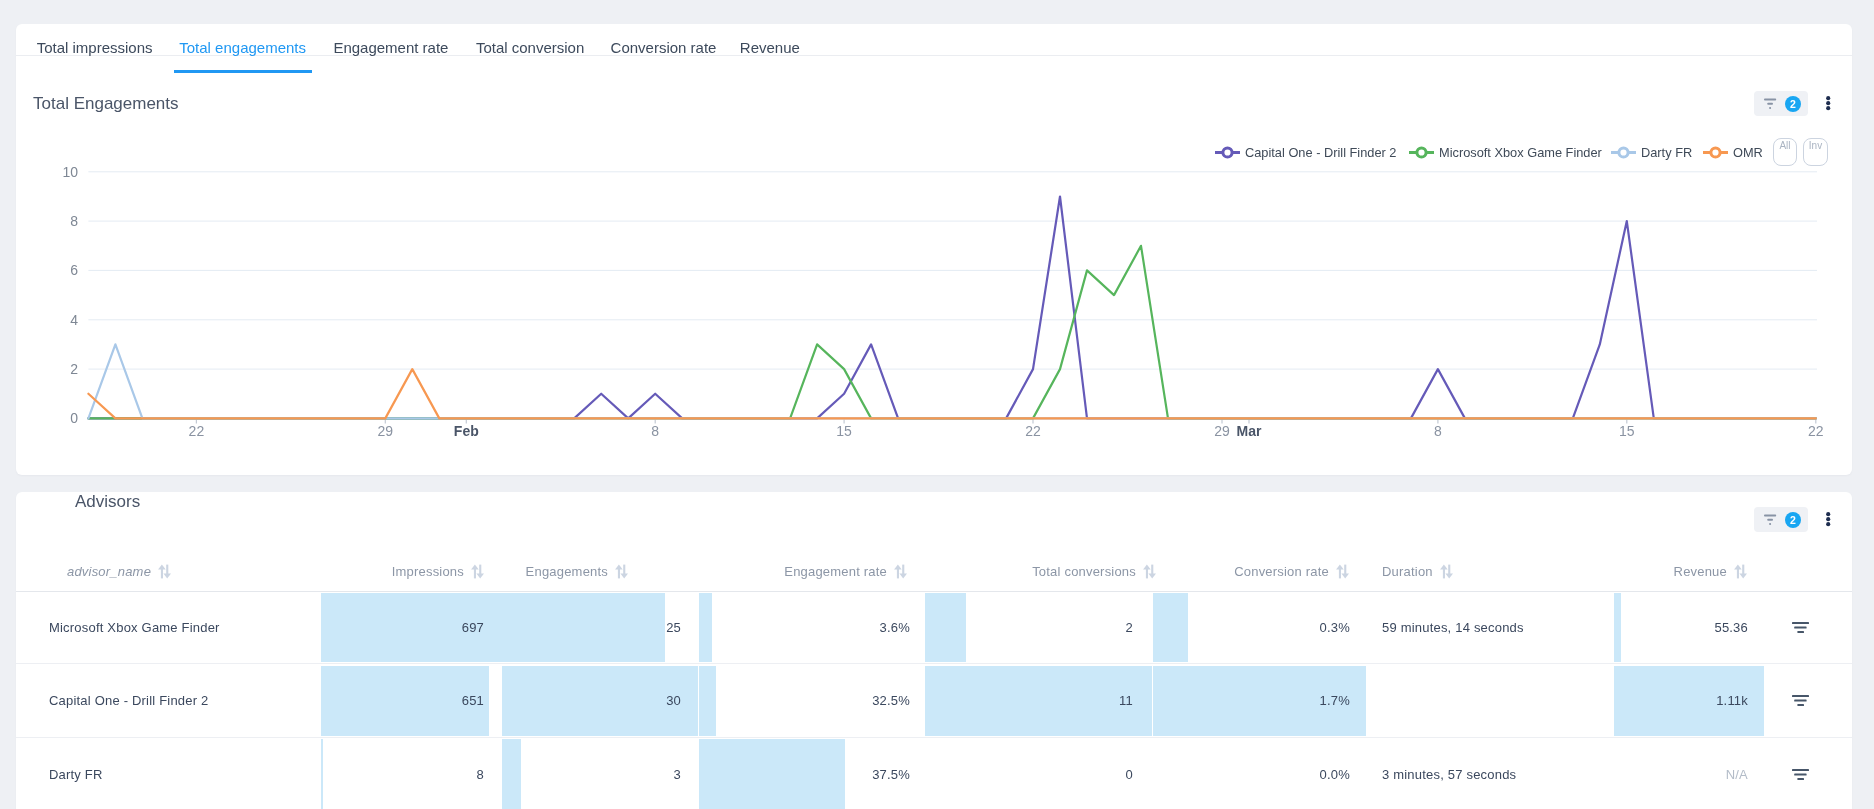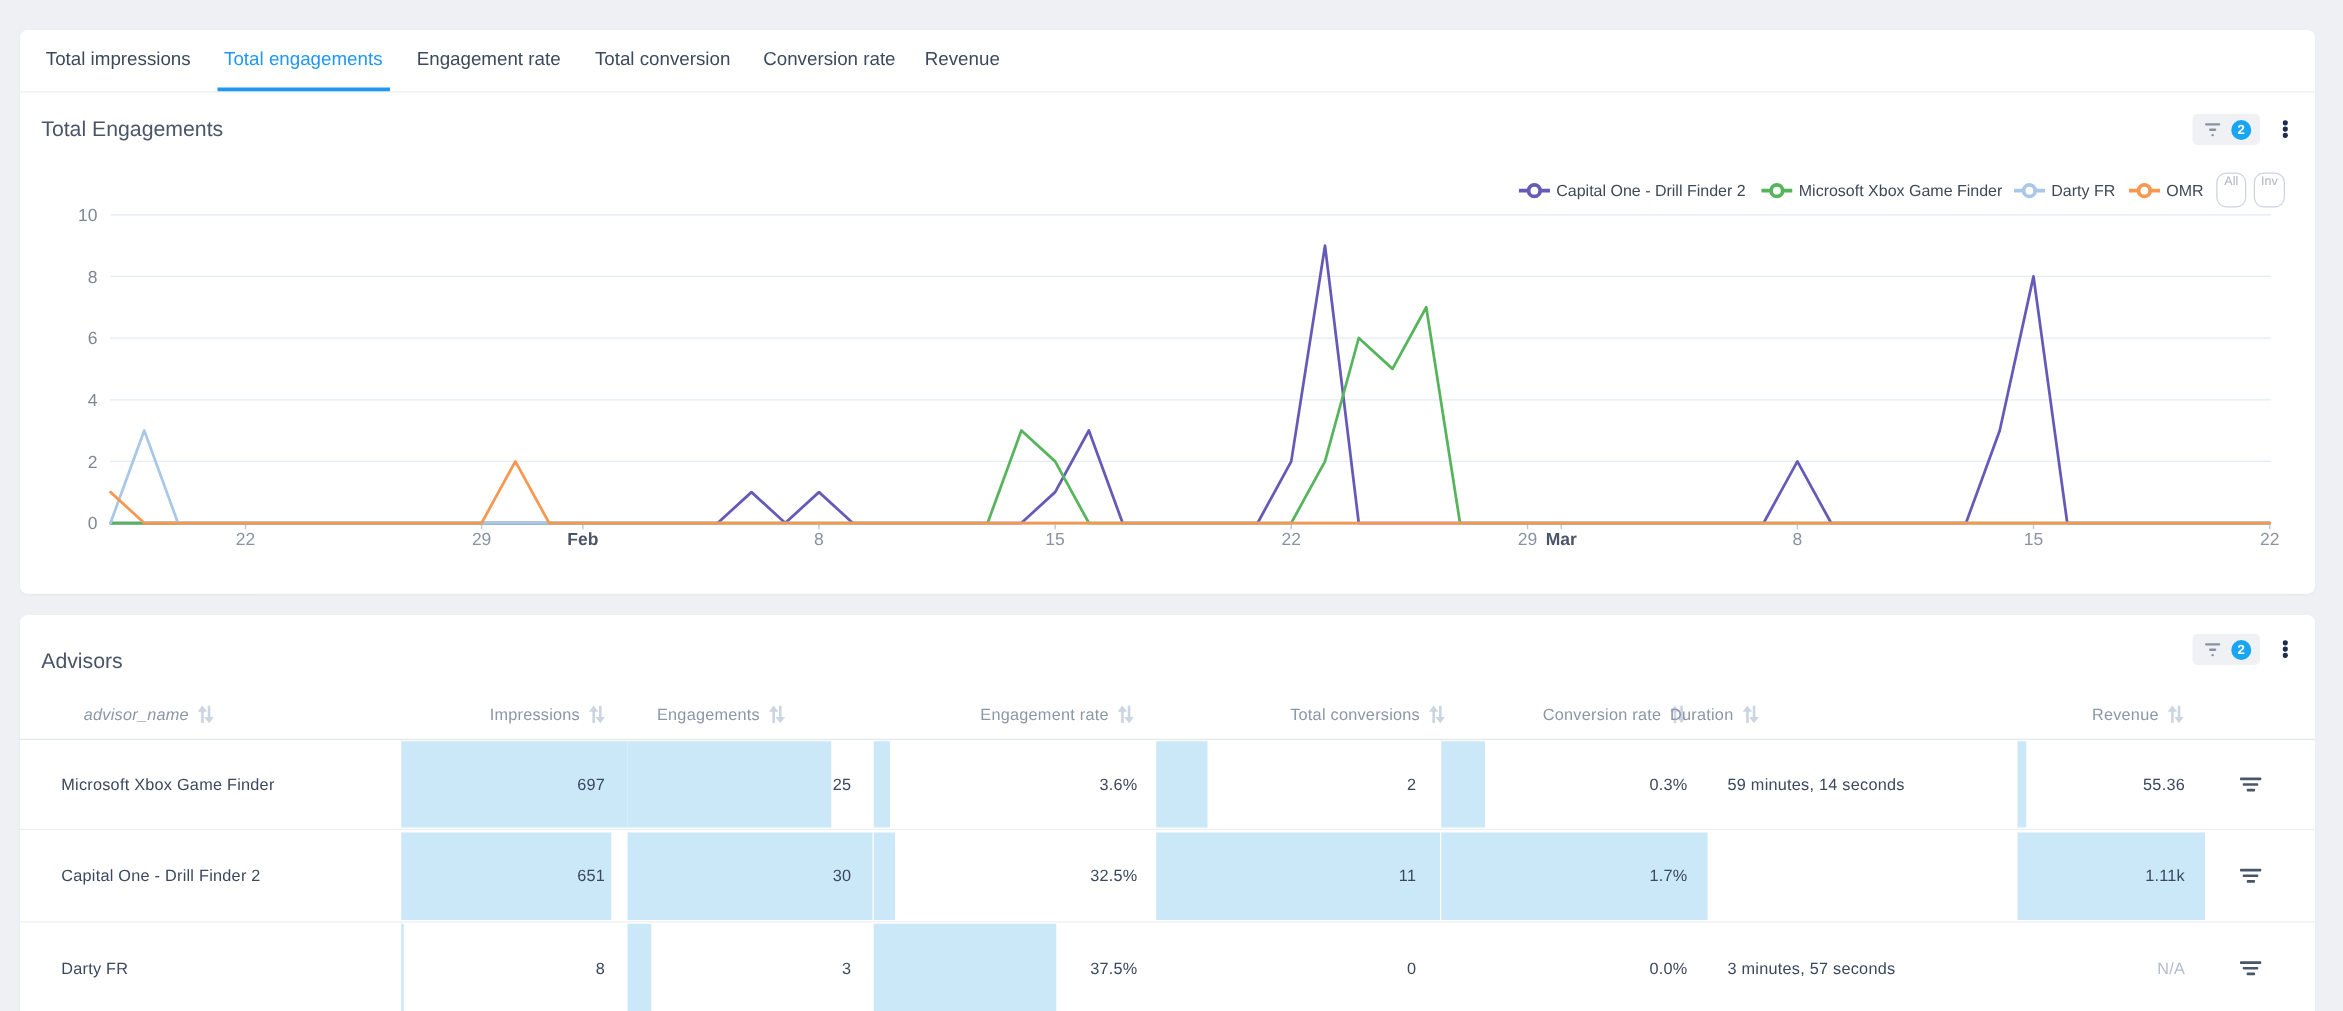--- a/index.html
+++ b/index.html
@@ -1,21 +1,21 @@
 <!DOCTYPE html>
 <html><head><meta charset="utf-8">
 <style>
 * { margin:0; padding:0; box-sizing:border-box; }
 html,body { width:1874px; height:809px; overflow:hidden; background:#eef0f4;
   font-family:"Liberation Sans", sans-serif; }
 .card { position:absolute; left:16px; background:#fff; width:1836px; border-radius:6px;
   box-shadow:0 1px 2px rgba(40,50,80,0.04); }
 #card1 { top:24px; height:451px; }
 #card2 { top:492px; height:400px; }
-.tabs { position:absolute; left:0; top:0; width:100%; height:50px; border-bottom:1px solid #ebedf1; padding-left:16.3px; white-space:nowrap; }
+.tabs { position:absolute; left:0; top:0; width:100%; height:32px; border-bottom:1px solid #ebedf1; padding-left:16.3px; white-space:nowrap; }
 .tab { display:inline-block; box-sizing:border-box; height:49px; line-height:48px; text-align:center; margin-right:16.8px;
   font-size:15px; color:#3d4a5c; border-bottom:3px solid transparent; white-space:nowrap; }
 .tab.act { color:#2098f3; border-bottom-color:#2098f3; }
 .ctitle { position:absolute; left:17px; font-size:17px; color:#4a5568; }
 .fbtn { position:absolute; width:54px; height:25px; background:#eff1f5; border-radius:4px;
   display:flex; align-items:center; padding-left:9px; }
 .badge { display:inline-block; width:16px; height:16px; margin-left:8px; border-radius:50%;
   background:#18a6f2; color:#fff; font-size:10.5px; font-weight:bold; text-align:center; line-height:16px; }
 .dots { position:absolute; }
 .legend { position:absolute; top:114px; right:24px; display:flex; align-items:center; }
@@ -119,21 +119,21 @@
       <text x="1421.9" y="412" text-anchor="middle" font-size="14" fill="#8a93a2">8</text>
       <text x="1610.8" y="412" text-anchor="middle" font-size="14" fill="#8a93a2">15</text>
       <text x="1799.8" y="412" text-anchor="middle" font-size="14" fill="#8a93a2">22</text>
       <polyline points="72.4,394.4 99.4,394.4 126.4,394.4 153.4,394.4 180.4,394.4 207.3,394.4 234.3,394.4 261.3,394.4 288.3,394.4 315.3,394.4 342.3,394.4 369.3,394.4 396.3,394.4 423.3,394.4 450.3,394.4 477.2,394.4 504.2,394.4 531.2,394.4 558.2,394.4 585.2,369.7 612.2,394.4 639.2,369.7 666.2,394.4 693.2,394.4 720.2,394.4 747.1,394.4 774.1,394.4 801.1,394.4 828.1,369.7 855.1,320.4 882.1,394.4 909.1,394.4 936.1,394.4 963.1,394.4 990.1,394.4 1017.0,345.1 1044.0,172.5 1071.0,394.4 1098.0,394.4 1125.0,394.4 1152.0,394.4 1179.0,394.4 1206.0,394.4 1233.0,394.4 1260.0,394.4 1287.0,394.4 1313.9,394.4 1340.9,394.4 1367.9,394.4 1394.9,394.4 1421.9,345.1 1448.9,394.4 1475.9,394.4 1502.9,394.4 1529.9,394.4 1556.8,394.4 1583.8,320.4 1610.8,197.1 1637.8,394.4 1664.8,394.4 1691.8,394.4 1718.8,394.4 1745.8,394.4 1772.8,394.4 1799.8,394.4" fill="none" stroke="#655ab8" stroke-width="2.2" stroke-linejoin="round" stroke-linecap="round"></polyline>
       <polyline points="72.4,394.4 99.4,394.4 126.4,394.4 153.4,394.4 180.4,394.4 207.3,394.4 234.3,394.4 261.3,394.4 288.3,394.4 315.3,394.4 342.3,394.4 369.3,394.4 396.3,394.4 423.3,394.4 450.3,394.4 477.2,394.4 504.2,394.4 531.2,394.4 558.2,394.4 585.2,394.4 612.2,394.4 639.2,394.4 666.2,394.4 693.2,394.4 720.2,394.4 747.1,394.4 774.1,394.4 801.1,320.4 828.1,345.1 855.1,394.4 882.1,394.4 909.1,394.4 936.1,394.4 963.1,394.4 990.1,394.4 1017.0,394.4 1044.0,345.1 1071.0,246.4 1098.0,271.1 1125.0,221.8 1152.0,394.4 1179.0,394.4 1206.0,394.4 1233.0,394.4 1260.0,394.4 1287.0,394.4 1313.9,394.4 1340.9,394.4 1367.9,394.4 1394.9,394.4 1421.9,394.4 1448.9,394.4 1475.9,394.4 1502.9,394.4 1529.9,394.4 1556.8,394.4 1583.8,394.4 1610.8,394.4 1637.8,394.4 1664.8,394.4 1691.8,394.4 1718.8,394.4 1745.8,394.4 1772.8,394.4 1799.8,394.4" fill="none" stroke="#56b55c" stroke-width="2.2" stroke-linejoin="round" stroke-linecap="round"></polyline>
       <polyline points="72.4,394.4 99.4,320.4 126.4,394.4 153.4,394.4 180.4,394.4 207.3,394.4 234.3,394.4 261.3,394.4 288.3,394.4 315.3,394.4 342.3,394.4 369.3,394.4 396.3,394.4 423.3,394.4 450.3,394.4 477.2,394.4 504.2,394.4 531.2,394.4 558.2,394.4 585.2,394.4 612.2,394.4 639.2,394.4 666.2,394.4 693.2,394.4 720.2,394.4 747.1,394.4 774.1,394.4 801.1,394.4 828.1,394.4 855.1,394.4 882.1,394.4 909.1,394.4 936.1,394.4 963.1,394.4 990.1,394.4 1017.0,394.4 1044.0,394.4 1071.0,394.4 1098.0,394.4 1125.0,394.4 1152.0,394.4 1179.0,394.4 1206.0,394.4 1233.0,394.4 1260.0,394.4 1287.0,394.4 1313.9,394.4 1340.9,394.4 1367.9,394.4 1394.9,394.4 1421.9,394.4 1448.9,394.4 1475.9,394.4 1502.9,394.4 1529.9,394.4 1556.8,394.4 1583.8,394.4 1610.8,394.4 1637.8,394.4 1664.8,394.4 1691.8,394.4 1718.8,394.4 1745.8,394.4 1772.8,394.4 1799.8,394.4" fill="none" stroke="#a9c8e8" stroke-width="2.2" stroke-linejoin="round" stroke-linecap="round"></polyline>
       <polyline points="72.4,369.7 99.4,394.4 126.4,394.4 153.4,394.4 180.4,394.4 207.3,394.4 234.3,394.4 261.3,394.4 288.3,394.4 315.3,394.4 342.3,394.4 369.3,394.4 396.3,345.1 423.3,394.4 450.3,394.4 477.2,394.4 504.2,394.4 531.2,394.4 558.2,394.4 585.2,394.4 612.2,394.4 639.2,394.4 666.2,394.4 693.2,394.4 720.2,394.4 747.1,394.4 774.1,394.4 801.1,394.4 828.1,394.4 855.1,394.4 882.1,394.4 909.1,394.4 936.1,394.4 963.1,394.4 990.1,394.4 1017.0,394.4 1044.0,394.4 1071.0,394.4 1098.0,394.4 1125.0,394.4 1152.0,394.4 1179.0,394.4 1206.0,394.4 1233.0,394.4 1260.0,394.4 1287.0,394.4 1313.9,394.4 1340.9,394.4 1367.9,394.4 1394.9,394.4 1421.9,394.4 1448.9,394.4 1475.9,394.4 1502.9,394.4 1529.9,394.4 1556.8,394.4 1583.8,394.4 1610.8,394.4 1637.8,394.4 1664.8,394.4 1691.8,394.4 1718.8,394.4 1745.8,394.4 1772.8,394.4 1799.8,394.4" fill="none" stroke="#f79851" stroke-width="2.2" stroke-linejoin="round" stroke-linecap="round"></polyline>
     </svg>
 </div>
 <div class="card" id="card2">
-  <div class="ctitle" style="top:27px;">Advisors</div>
+  <div class="ctitle" style="top:0;margin-left:42px;">Advisors</div>
   <div class="fbtn" style="left:1738px;top:15px;">
       <svg width="14" height="12" viewBox="0 0 14 12">
         <rect x="1" y="0.5" width="12.2" height="1.9" rx="0.9" fill="#8893a5"></rect>
         <rect x="4.2" y="4.8" width="5.8" height="1.9" rx="0.9" fill="#8893a5"></rect>
         <rect x="6.1" y="9.1" width="2" height="1.9" rx="0.9" fill="#8893a5"></rect>
       </svg>
       <span class="badge">2</span>
     </div>
   <svg class="dots" style="left:1810.4px;top:20px;" width="5" height="15" viewBox="0 0 5 15">
       <circle cx="2.2" cy="2.2" r="2.1" fill="#1e2d4f"></circle>
@@ -170,21 +170,21 @@
           <rect x="2.9" y="4.2" width="2.1" height="10.2" fill="#ccd5e2"></rect>
           <path d="M9.2 14.6 L13 9.6 L5.4 9.6 Z" fill="#ccd5e2"></path>
           <rect x="8.2" y="0.6" width="2.1" height="10.2" fill="#ccd5e2"></rect>
         </svg></div>
       <div class="hcell" style="right:503px;">Conversion rate<svg class="sorti" width="13" height="15" viewBox="0 0 13 15">
           <path d="M3.9 0.4 L7.7 5.4 L0.1 5.4 Z" fill="#ccd5e2"></path>
           <rect x="2.9" y="4.2" width="2.1" height="10.2" fill="#ccd5e2"></rect>
           <path d="M9.2 14.6 L13 9.6 L5.4 9.6 Z" fill="#ccd5e2"></path>
           <rect x="8.2" y="0.6" width="2.1" height="10.2" fill="#ccd5e2"></rect>
         </svg></div>
-      <div class="hcell" style="left:1320px;">Duration<svg class="sorti" width="13" height="15" viewBox="0 0 13 15">
+      <div class="hcell" style="left:1366px;">Duration<svg class="sorti" width="13" height="15" viewBox="0 0 13 15">
           <path d="M3.9 0.4 L7.7 5.4 L0.1 5.4 Z" fill="#ccd5e2"></path>
           <rect x="2.9" y="4.2" width="2.1" height="10.2" fill="#ccd5e2"></rect>
           <path d="M9.2 14.6 L13 9.6 L5.4 9.6 Z" fill="#ccd5e2"></path>
           <rect x="8.2" y="0.6" width="2.1" height="10.2" fill="#ccd5e2"></rect>
         </svg></div>
       <div class="hcell" style="right:105px;">Revenue<svg class="sorti" width="13" height="15" viewBox="0 0 13 15">
           <path d="M3.9 0.4 L7.7 5.4 L0.1 5.4 Z" fill="#ccd5e2"></path>
           <rect x="2.9" y="4.2" width="2.1" height="10.2" fill="#ccd5e2"></rect>
           <path d="M9.2 14.6 L13 9.6 L5.4 9.6 Z" fill="#ccd5e2"></path>
           <rect x="8.2" y="0.6" width="2.1" height="10.2" fill="#ccd5e2"></rect>

